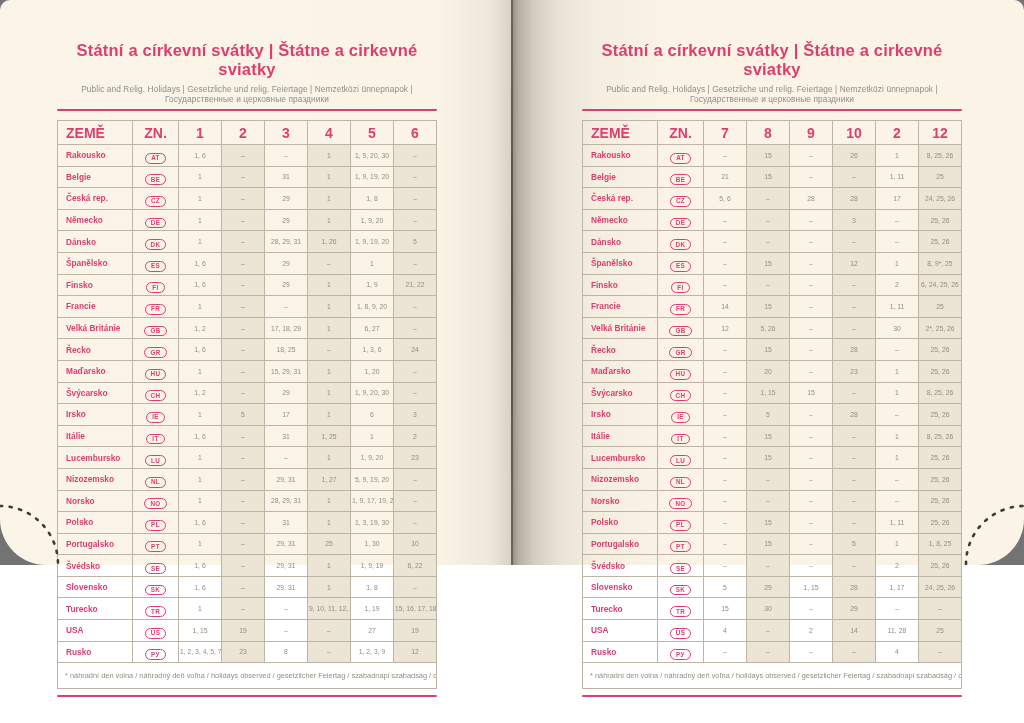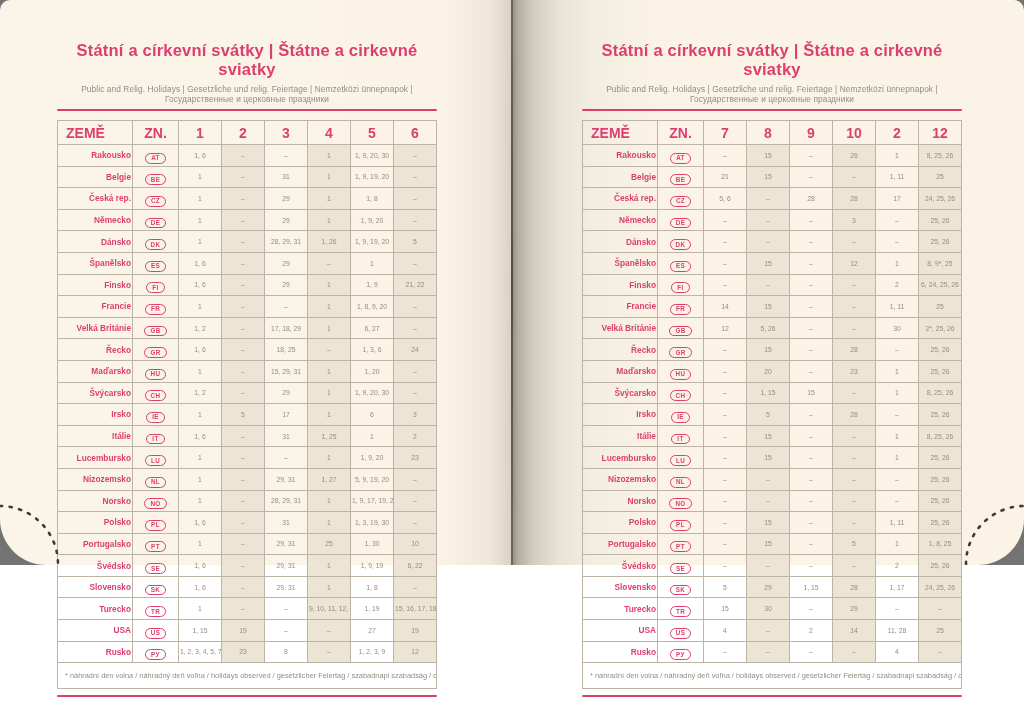--- a/index.html
+++ b/index.html
@@ -36,21 +36,21 @@
                    background:transparent; }
   table.holidays th, table.holidays td { border:1px solid var(--border,#bdb4a5); }
   col.c-country { width:75px; }
   col.c-code    { width:46px; }
 
   thead th { height:21px; color:var(--accent,#dd3e6d); font-size:14px; font-weight:bold; }
   thead th.h-country { text-align:left; padding-left:8px; }
 
   tbody tr { height:21.6px; }
   td.country { color:var(--accent,#dd3e6d); font-weight:bold; font-size:8.3px;
-               text-align:right; padding-left:8px; white-space:nowrap; overflow:hidden; }
+               text-align:left; padding-left:8px; white-space:nowrap; overflow:hidden; }
   td.code { text-align:center; }
   .badge { display:inline-block; border:1px solid var(--accent,#dd3e6d); color:var(--accent,#dd3e6d);
            border-radius:8px; font-size:6.3px; font-weight:bold; padding:1.5px 5px 1px;
            letter-spacing:.4px; line-height:1; }
   td.val { text-align:center; color:var(--celltext,#958d80); font-size:6.8px;
            white-space:nowrap; overflow:hidden; padding:0 1px; }
   .stripe { background:var(--stripe,#ece4d5); }
 
   tfoot td { height:23px; color:var(--celltext,#958d80); font-size:7.4px;
              text-align:left; padding-left:7px; white-space:nowrap; overflow:hidden; }

